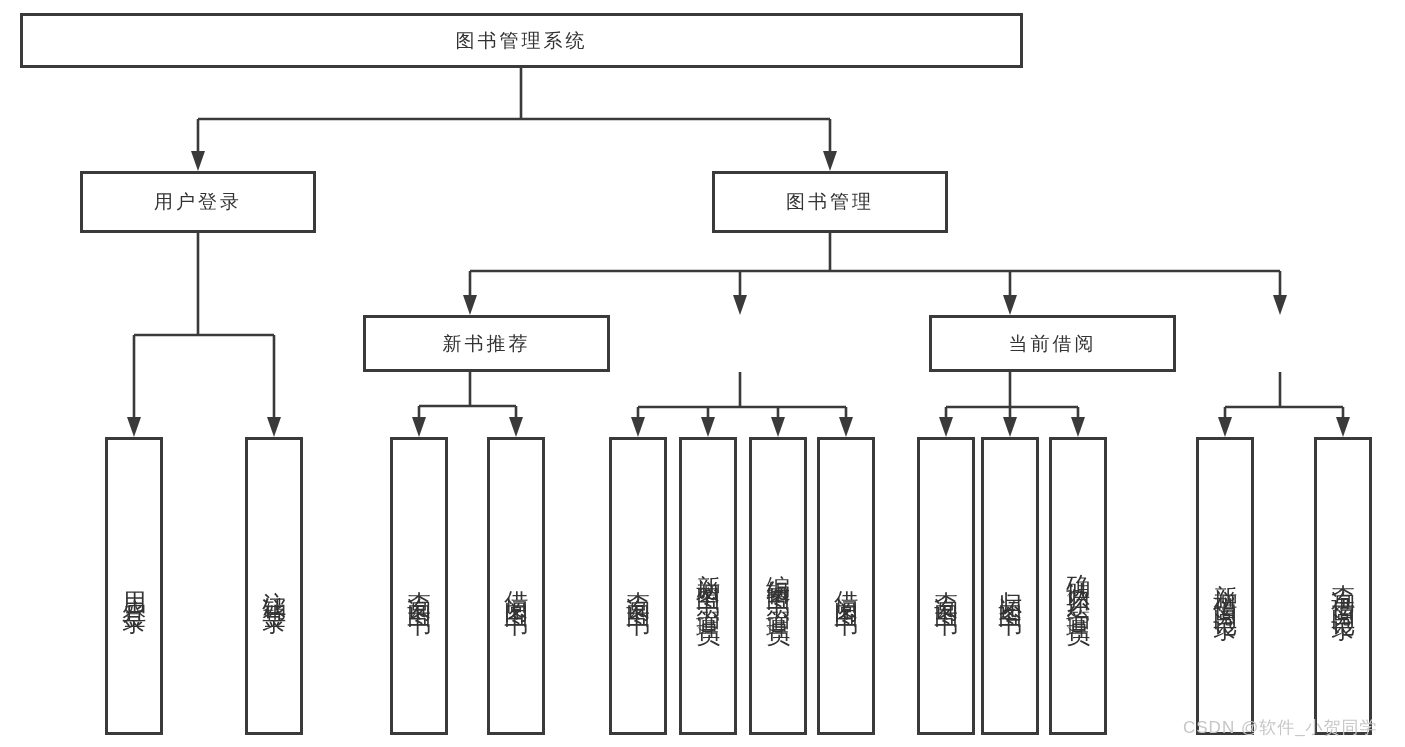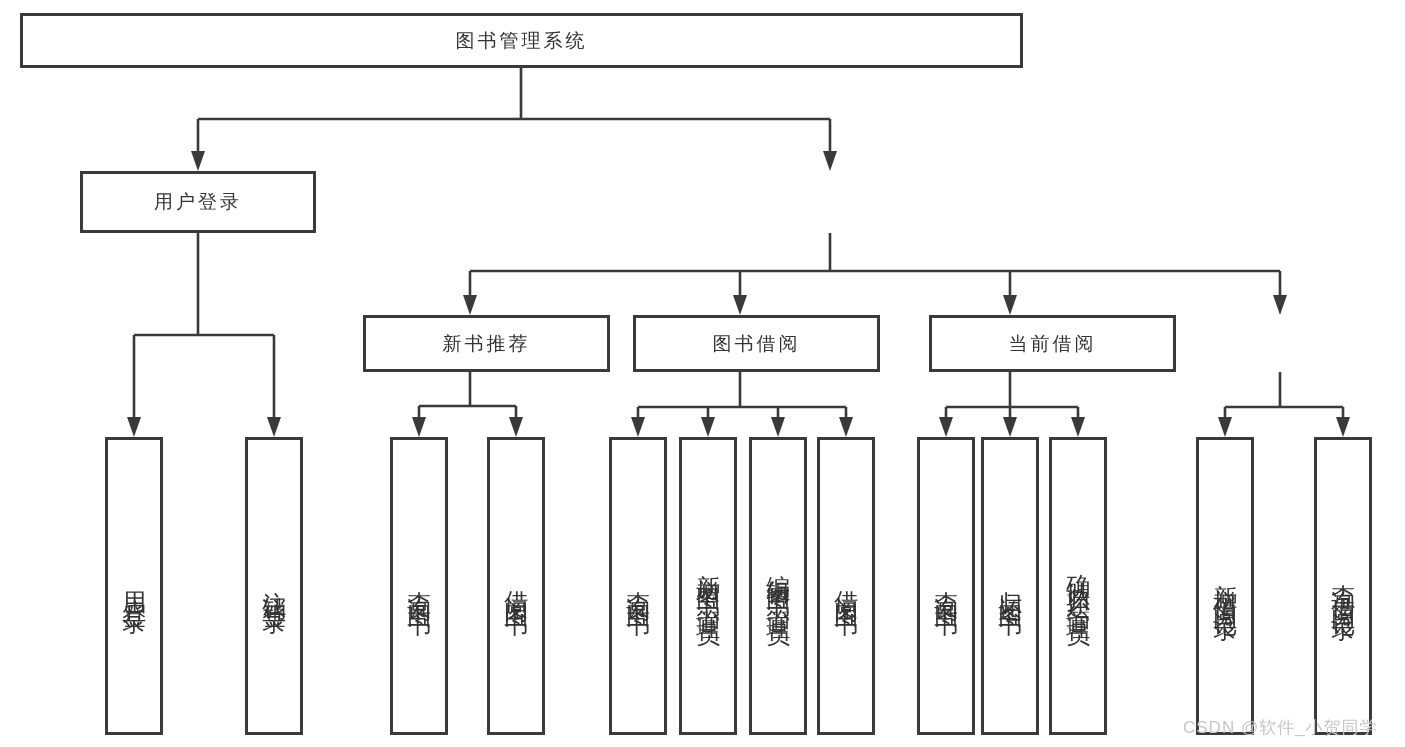--- a/index.html
+++ b/index.html
@@ -129,26 +129,26 @@
     <polygon points="1336,417 1350,417 1343,437"></polygon>
   </svg>
 
   <div class="node root">
     <span>图书管理系统</span>
   </div>
 
   <div class="node lvl2" style="left:80px">
     <span>用户登录</span>
   </div>
+  <div class="node lvl2" style="left:712px">
+    <span>图书管理</span>
+  </div>
 
   <div class="node lvl3" style="left:363px">
     <span>新书推荐</span>
-  </div>
-  <div class="node lvl3" style="left:633px">
-    <span>图书借阅</span>
   </div>
   <div class="node lvl3" style="left:929px">
     <span>当前借阅</span>
   </div>
 
   <div class="node leaf" style="left:105px">
     <span class="vtext">用户登录</span>
   </div>
   <div class="node leaf" style="left:245px">
     <span class="vtext">注销登录</span>

